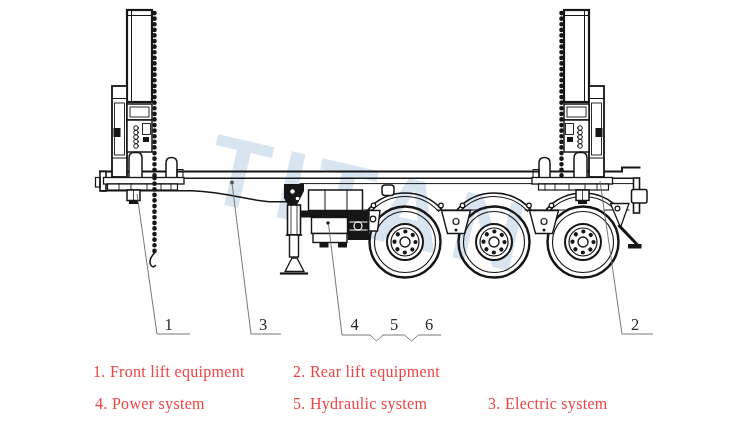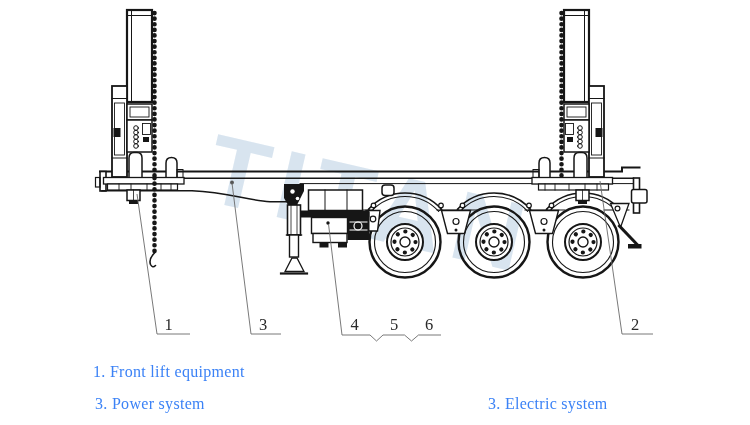--- a/index.html
+++ b/index.html
@@ -1,20 +1,20 @@
 <!DOCTYPE html>
 <html><head>
 <meta charset="utf-8">
 <style>
   html,body{margin:0;padding:0;background:#fff;}
   .page{position:relative;width:750px;height:425px;background:#fff;overflow:hidden;
         font-family:"Liberation Serif",serif;}
   svg{position:absolute;left:0;top:0;}
   .legend{position:absolute;left:0;top:0;width:750px;height:425px;pointer-events:none;}
-  .legend span{position:absolute;font-size:16px;color:#3b82f6;white-space:nowrap;
+  .legend span{position:absolute;font-size:16px;color:#ef4444;white-space:nowrap;
                font-family:"Liberation Serif",serif;letter-spacing:.3px;}
   .callout-num{font-family:"Liberation Serif",serif;}
 </style>
 </head>
 <body>
 
 <div class="page">
 
 <svg width="750" height="425" viewBox="0 0 750 425">
   <defs>
@@ -207,17 +207,19 @@
       <text x="354.5" y="330">4</text>
       <text x="394" y="330">5</text>
       <text x="429" y="330">6</text>
       <text x="635" y="330">2</text>
     </g>
   </g>
 </svg>
 
 <div class="legend">
   <span style="left:93px;top:363px">1. Front lift equipment</span>
-  <span style="left:95px;top:395px">3. Power system</span>
+  <span style="left:293px;top:363px">2. Rear lift equipment</span>
+  <span style="left:95px;top:395px">4. Power system</span>
+  <span style="left:293px;top:395px">5. Hydraulic system</span>
   <span style="left:488px;top:395px">3. Electric system</span>
 </div>
 
 </div>
 
 </body></html>

